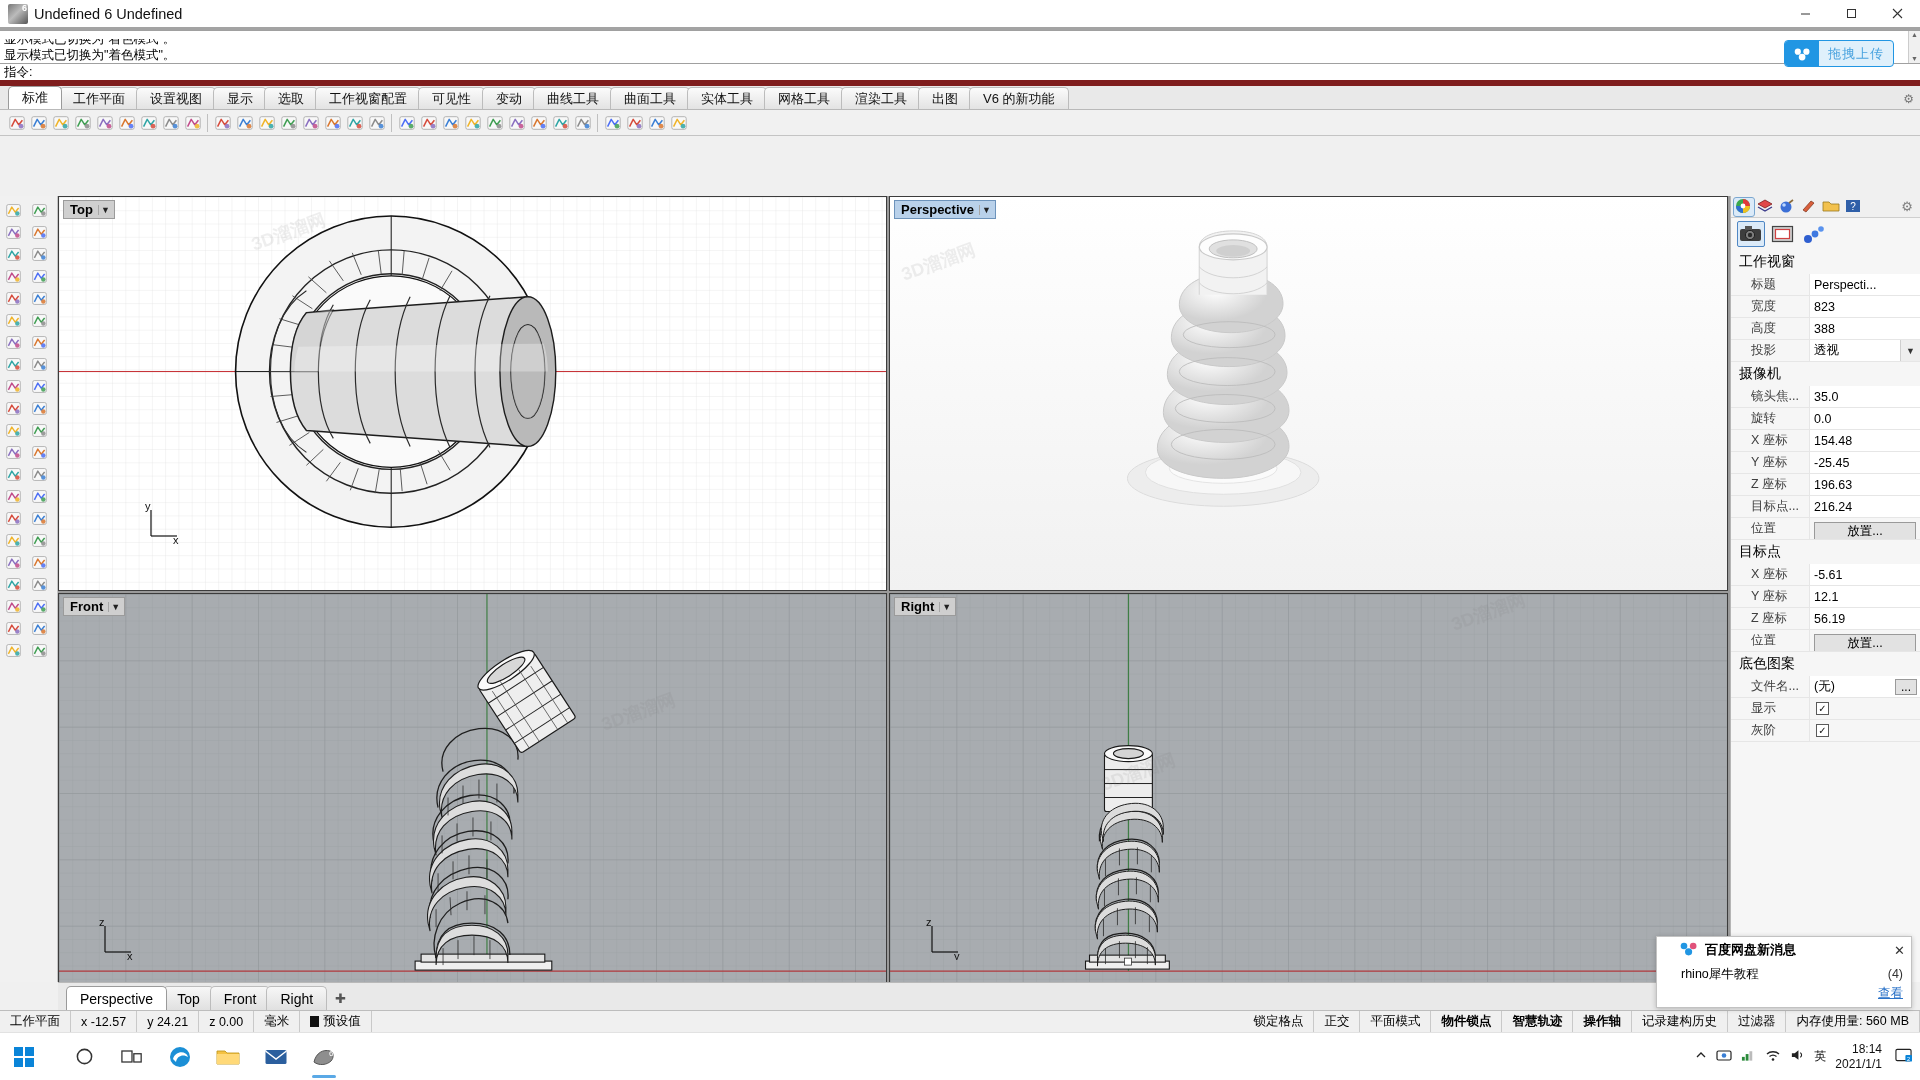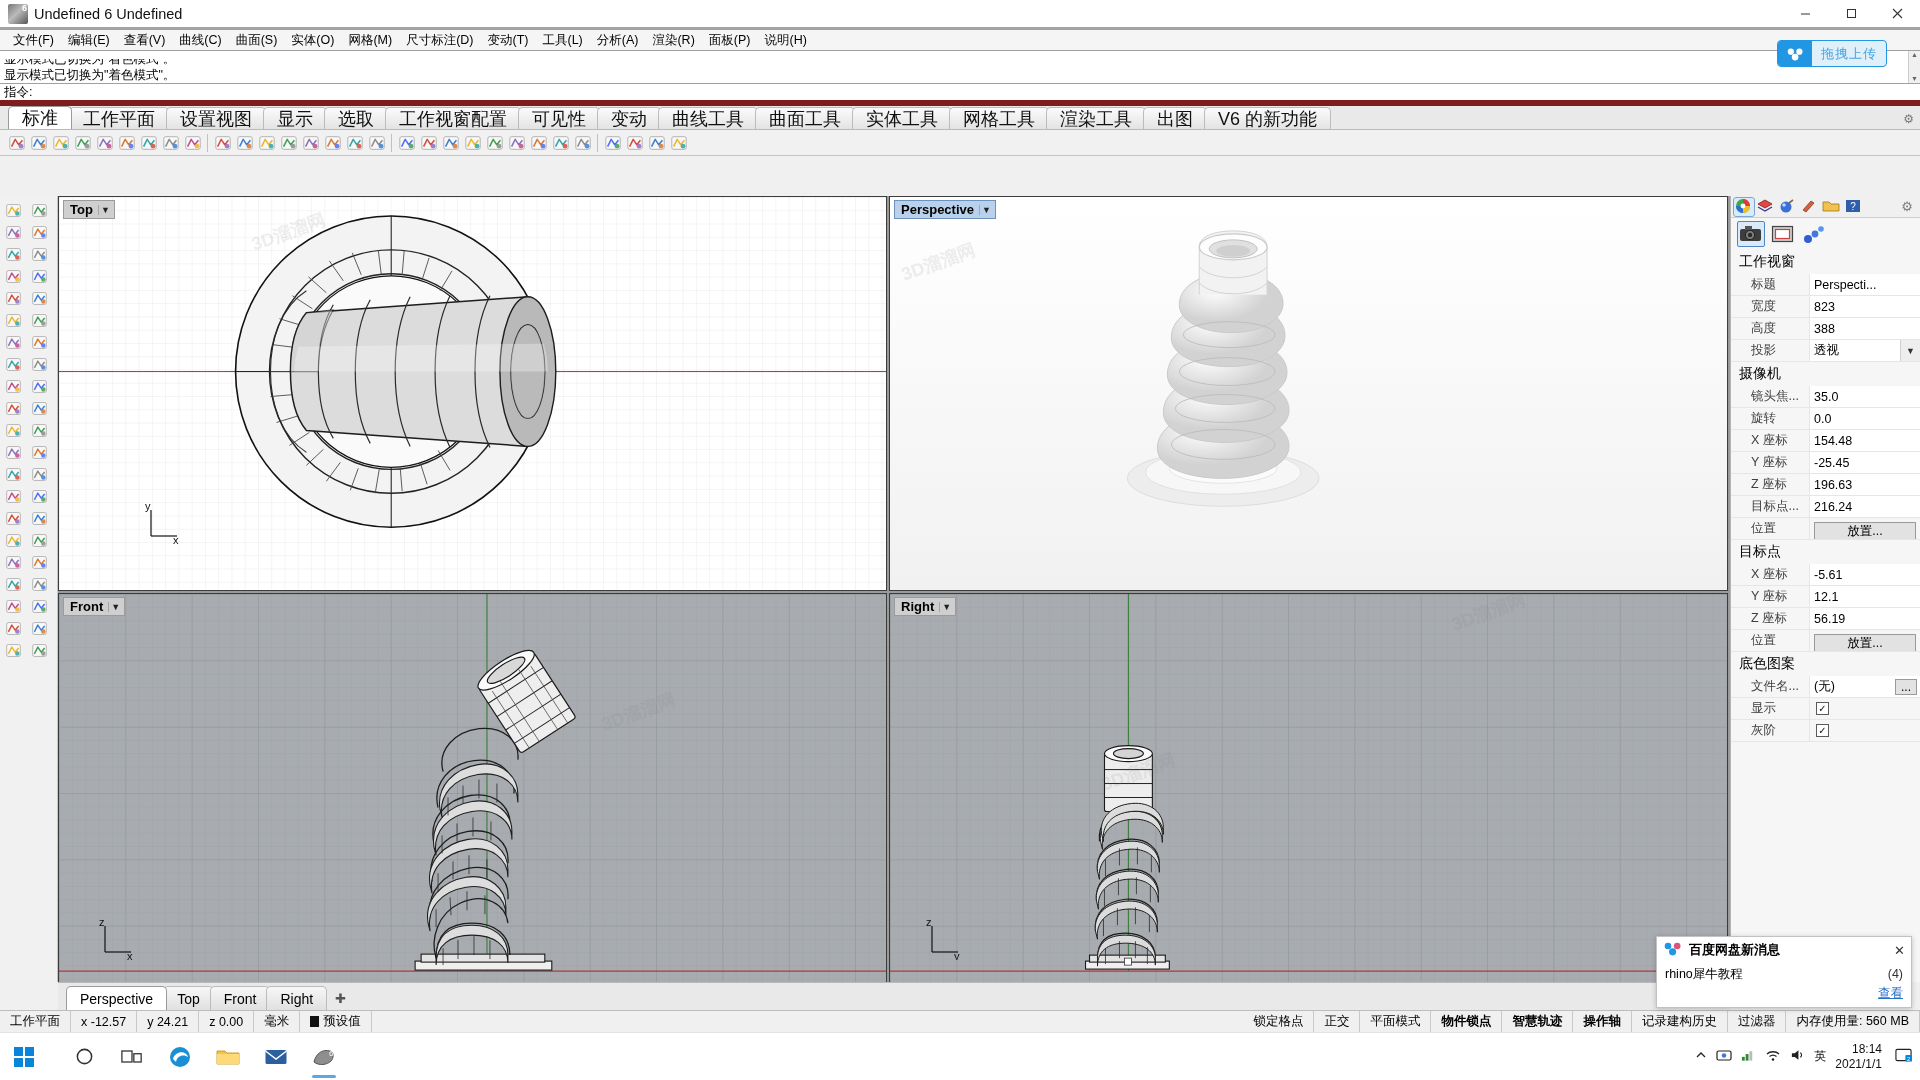--- a/index.html
+++ b/index.html
@@ -55,40 +55,40 @@
   }
   .cmd-scroll {
     position: absolute; right: 0; top: 0; width: 12px; height: 100%;
     background: #f0f0f0; border-left: 1px solid #ccc;
     display: flex; flex-direction: column; justify-content: space-between;
   }
   .cmd-scroll div { font-size: 7px; text-align: center; color: #666; line-height: 8px; }
 
   
   .upload-pill {
-    position: absolute; right: 33px; top: 40px; height: 27px; width: 110px;
+    position: absolute; right: 26px; top: 40px; height: 27px; width: 110px;
     border: 1px solid #2196e3; border-radius: 4px; overflow: hidden;
     display: flex; align-items: center; background: #dff0fb; z-index: 30;
   }
   .upload-pill .lbl {
     flex: 1; text-align: center; color: #4aa3df; font-size: 13px; letter-spacing: 1px;
   }
   .upload-pill .bd-ico {
     width: 34px; height: 100%; background: #2196e3; display: flex;
     align-items: center; justify-content: center;
   }
 
   
   .tabrow {
     height: 24px; background: #e9e9e9; display: flex; align-items: flex-end;
     padding-left: 8px; border-bottom: 1px solid #b9b9b9; position: relative;
   }
   .tabrow .tab {
     height: 22px; padding: 0 13px; display: flex; align-items: center;
-    font-size: 18px; background: linear-gradient(#fbfbfb,#e3e3e3);
+    font-size: 13px; background: linear-gradient(#fbfbfb,#e3e3e3);
     border: 1px solid #bcbcbc; border-bottom: none;
     border-radius: 5px 5px 0 0; margin-right: -3px; color: #111;
     position: relative;
   }
   .tabrow .tab.active {
     background: #ffffff; z-index: 3; border-color: #9a9a9a;
     height: 23px;
   }
   .tabrow .gear {
     margin-left: auto; margin-right: 6px; margin-bottom: 3px; color: #777; font-size: 12px;
@@ -223,21 +223,21 @@
     border-right: 1px solid #c9c9c9; white-space: nowrap; color: #000;
   }
   .sb-cell.bold { font-weight: bold; }
   .sb-swatch { width: 9px; height: 11px; background: #111; margin-right: 4px; }
   .sb-gap { flex: 1; }
 
   
   .toast {
     position: absolute; right: 8px; bottom: 72px; width: 256px; height: 72px;
     background: #fff; border: 1px solid #c2c2c2; box-shadow: 0 1px 5px rgba(0,0,0,.22);
-    z-index: 40; font-size: 12.5px;
+    z-index: 40; font-size: 12.5px; padding-left: 16px;
   }
   .toast .t-head { display: flex; align-items: center; height: 26px; padding: 0 6px; }
   .toast .t-title { font-weight: bold; font-size: 13px; margin-left: 6px; }
   .toast .t-close { margin-left: auto; font-size: 13px; color: #333; }
   .toast .t-body { display: flex; align-items: center; padding: 0 8px; height: 22px; }
   .toast .t-count { margin-left: auto; color: #333; }
   .toast .t-foot { display: flex; justify-content: flex-end; padding: 0 8px; }
   .toast .t-link { color: #2a72c8; text-decoration: underline; }
 
   
@@ -295,36 +295,20 @@
       </div>
       <div class="winbtn close">
         <svg width="11" height="11" viewBox="0 0 11 11">
             <line x1="1" y1="1" x2="10" y2="10" stroke="#333" stroke-width="1.1"></line>
             <line x1="10" y1="1" x2="1" y2="10" stroke="#333" stroke-width="1.1"></line>
           </svg>
       </div>
     </div>
   </div>
 
-  <div class="menubar">
-    <div class="mi">文件(F)</div>
-    <div class="mi">编辑(E)</div>
-    <div class="mi">查看(V)</div>
-    <div class="mi">曲线(C)</div>
-    <div class="mi">曲面(S)</div>
-    <div class="mi">实体(O)</div>
-    <div class="mi">网格(M)</div>
-    <div class="mi">尺寸标注(D)</div>
-    <div class="mi">变动(T)</div>
-    <div class="mi">工具(L)</div>
-    <div class="mi">分析(A)</div>
-    <div class="mi">渲染(R)</div>
-    <div class="mi">面板(P)</div>
-    <div class="mi">说明(H)</div>
-  </div>
 
   <div class="cmdhistory">
     <div class="line partial">显示模式已切换为"着色模式"。</div>
     <div class="line">显示模式已切换为"着色模式"。</div>
     <div class="cmd-scroll">
       <div>▲</div>
       <div>▼</div>
     </div>
   </div>
   <div class="cmdline">

